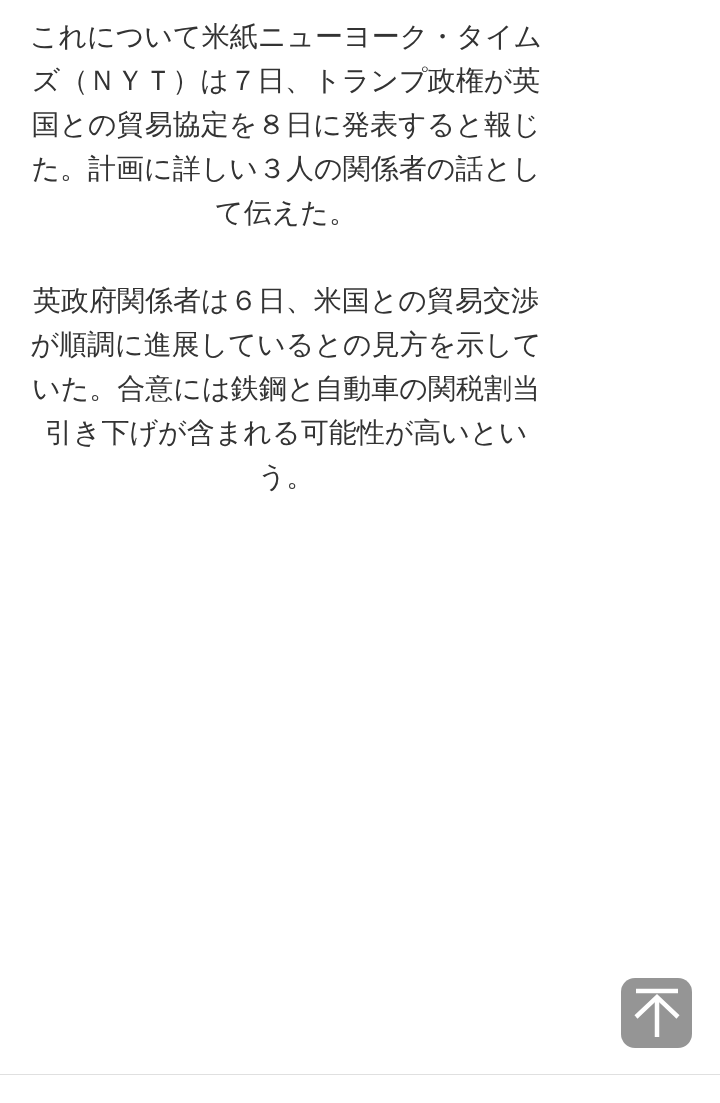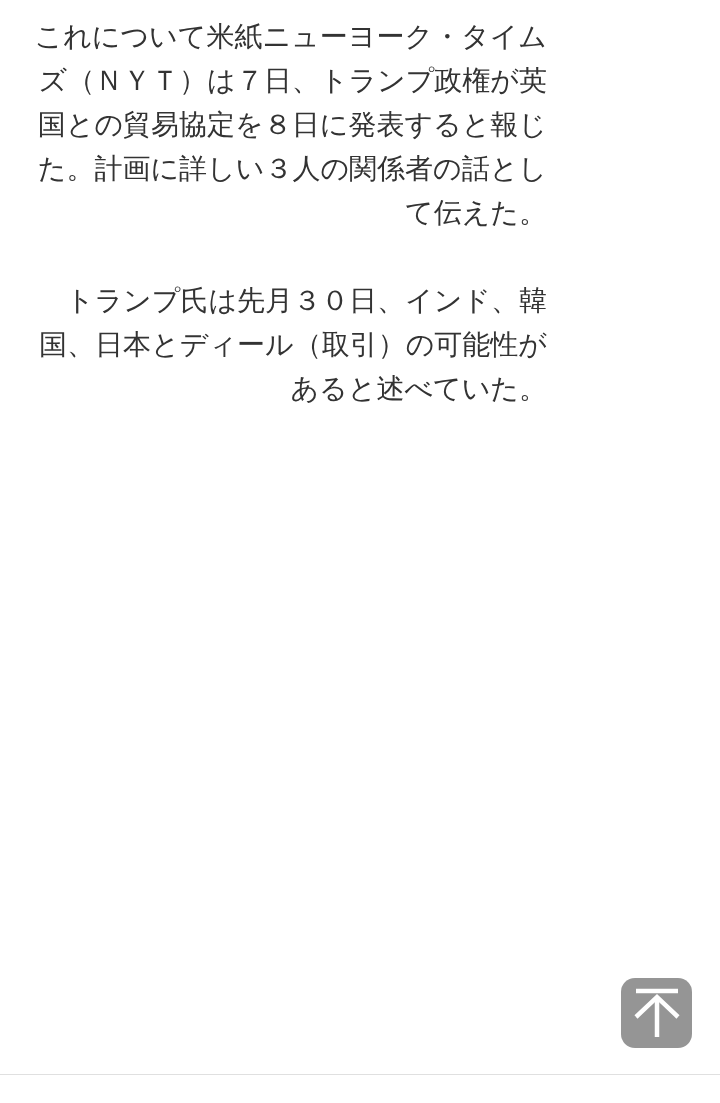--- a/index.html
+++ b/index.html
@@ -18,21 +18,21 @@
     position: absolute;
     top: 0;
     left: 0;
     width: 572px;
     padding: 15px 25px 0 25px;
     box-sizing: border-box;
     color: #333333;
     font-size: 28px;
     line-height: 44px;
     letter-spacing: 0px;
-    text-align: right;
+    text-align: center;
     word-break: break-all;
   }
   .article-body p {
     margin: 0 0 44px 0;
     padding: 0;
   }
   .bottom-divider {
     position: absolute;
     left: 0;
     top: 1074px;
@@ -58,21 +58,21 @@
   }
   .scroll-top-button svg {
     display: block;
   }
 </style>
 </head>
 <body>
 
 <article class="article-body">
   <p>これについて米紙ニューヨーク・タイムズ（ＮＹＴ）は７日、トランプ政権が英国との貿易協定を８日に発表すると報じた。計画に詳しい３人の関係者の話として伝えた。</p>
-  <p>トランプ氏は先月３０日、インド、韓国、日本とディール（取引）の可能性があると述べていた。</p>
+  <p>英政府関係者は６日、米国との貿易交渉が順調に進展しているとの見方を示していた。合意には鉄鋼と自動車の関税割当引き下げが含まれる可能性が高いという。</p>
 </article>
 
 <button class="scroll-top-button" aria-label="scroll to top">
   <span>
     <svg width="50" height="52" viewBox="0 0 50 52" fill="none" xmlns="http://www.w3.org/2000/svg">
       <path d="M4 4 H46" stroke="#ffffff" stroke-width="4.5"></path>
       <path d="M25 12 V50" stroke="#ffffff" stroke-width="4.5"></path>
       <path d="M4 30 L25 10 L46 30" stroke="#ffffff" stroke-width="4.5" fill="none"></path>
     </svg>
   </span>

